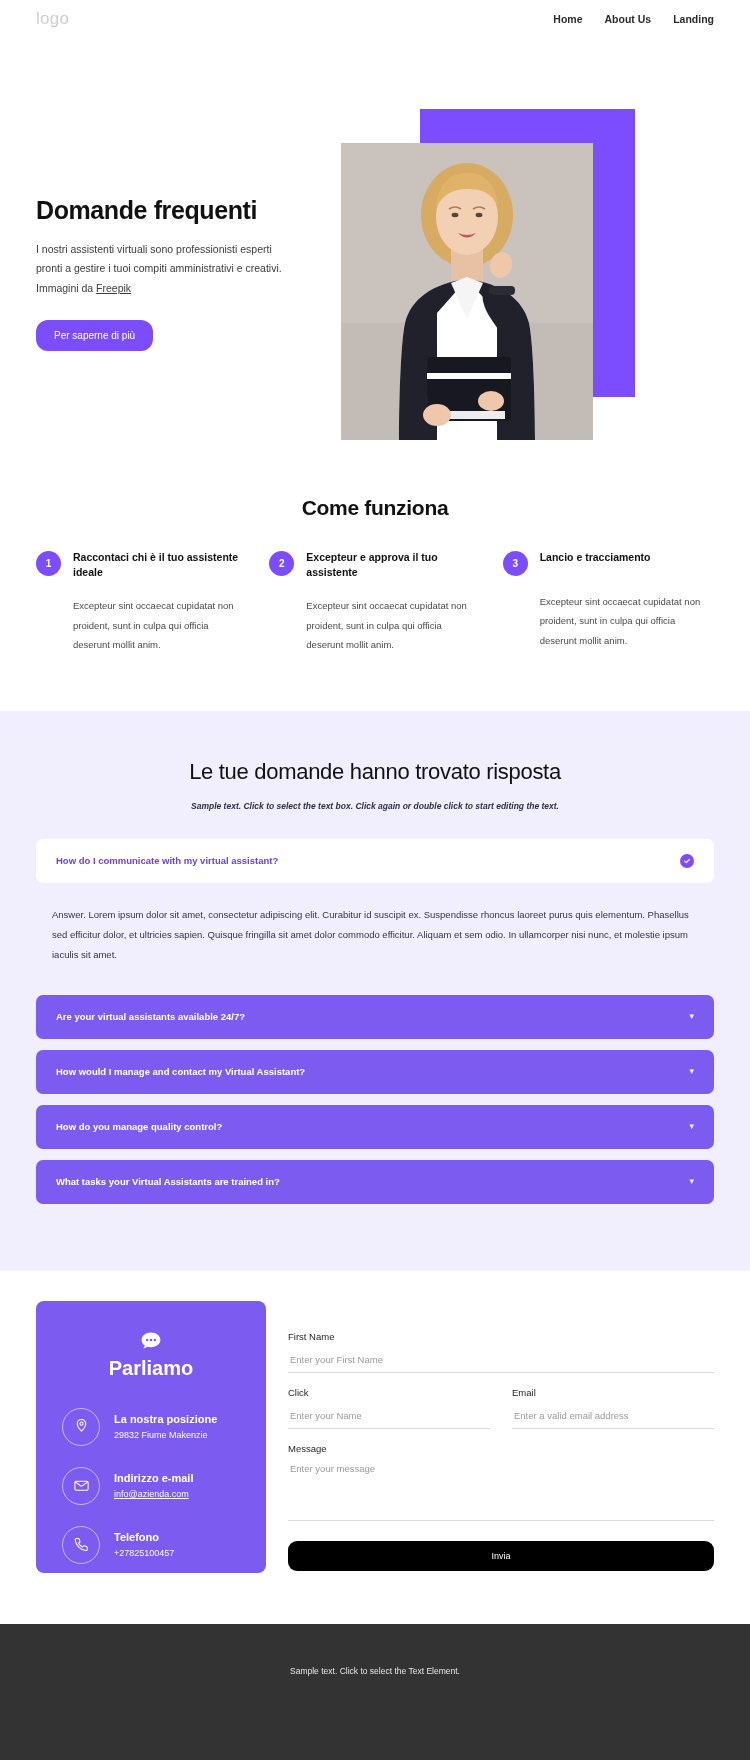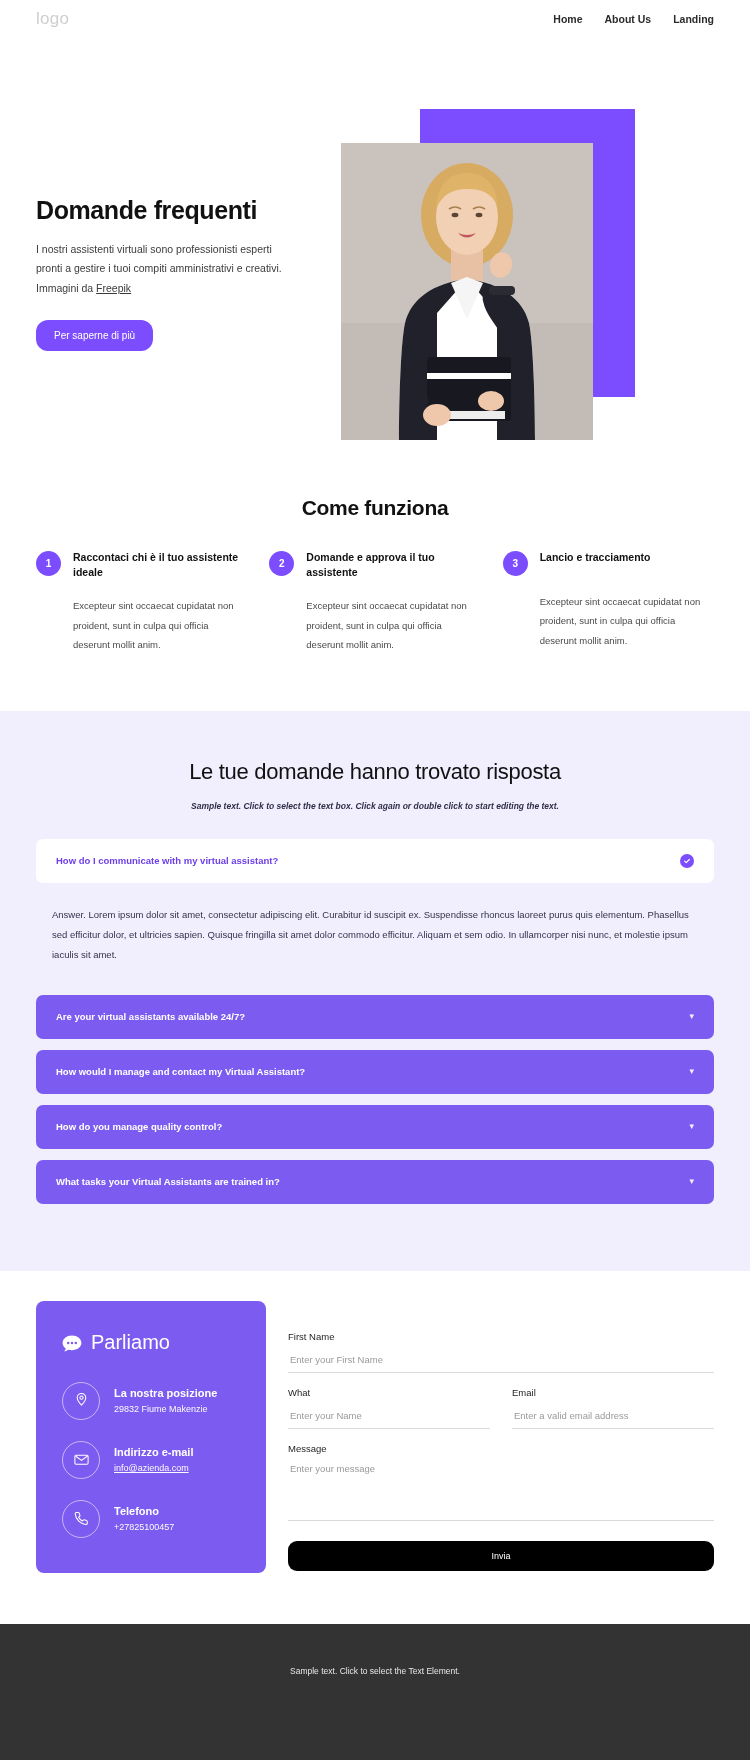--- a/index.html
+++ b/index.html
@@ -205,25 +205,26 @@
   .contact-card {
     flex: 0 0 230px;
     background: #7c5cf0;
     border-radius: 8px;
     padding: 30px 26px;
     color: #ffffff;
     height: 272px;
   }
   .contact-card-title {
     font-size: 20px;
-    font-weight: 400;
+    font-weight: 700;
     display: flex;
     align-items: center;
     gap: 9px;
     margin-bottom: 28px;
+    flex-direction: column;
   }
   .bubble-icon { width: 20px; height: 17px; display: block; }
   .cinfo { display: flex; align-items: center; gap: 14px; margin-bottom: 21px; }
   .cinfo-circle {
     flex: 0 0 auto;
     width: 38px; height: 38px;
     border-radius: 50%;
     border: 1px solid rgba(255,255,255,.55);
     display: flex; align-items: center; justify-content: center;
   }
@@ -365,21 +366,21 @@
     <div class="step">
       <div class="step-head">
         <div class="step-num">1</div>
         <div class="step-title">Raccontaci chi è il tuo assistente ideale</div>
       </div>
       <div class="step-body">Excepteur sint occaecat cupidatat non proident, sunt in culpa qui officia deserunt mollit anim.</div>
     </div>
     <div class="step">
       <div class="step-head">
         <div class="step-num">2</div>
-        <div class="step-title">Domande e approva il tuo assistente</div>
+        <div class="step-title">Excepteur e approva il tuo assistente</div>
       </div>
       <div class="step-body">Excepteur sint occaecat cupidatat non proident, sunt in culpa qui officia deserunt mollit anim.</div>
     </div>
     <div class="step">
       <div class="step-head">
         <div class="step-num">3</div>
         <div class="step-title">Lancio e tracciamento</div>
       </div>
       <div class="step-body">Excepteur sint occaecat cupidatat non proident, sunt in culpa qui officia deserunt mollit anim.</div>
     </div>
@@ -473,21 +474,21 @@
 
   <div class="form">
     <div class="form-row">
       <div class="field">
         <label class="field-label">First Name</label>
         <input class="field-input" type="text" placeholder="Enter your First Name" style="">
       </div>
     </div>
     <div class="form-row">
       <div class="field">
-        <label class="field-label">What</label>
+        <label class="field-label">Click</label>
         <input class="field-input" type="text" placeholder="Enter your Name" style="">
       </div>
       <div class="field">
         <label class="field-label">Email</label>
         <input class="field-input" type="text" placeholder="Enter a valid email address" style="">
       </div>
     </div>
     <div class="field">
       <label class="field-label">Message</label>
       <textarea class="field-textarea" placeholder="Enter your message" style=""></textarea>

